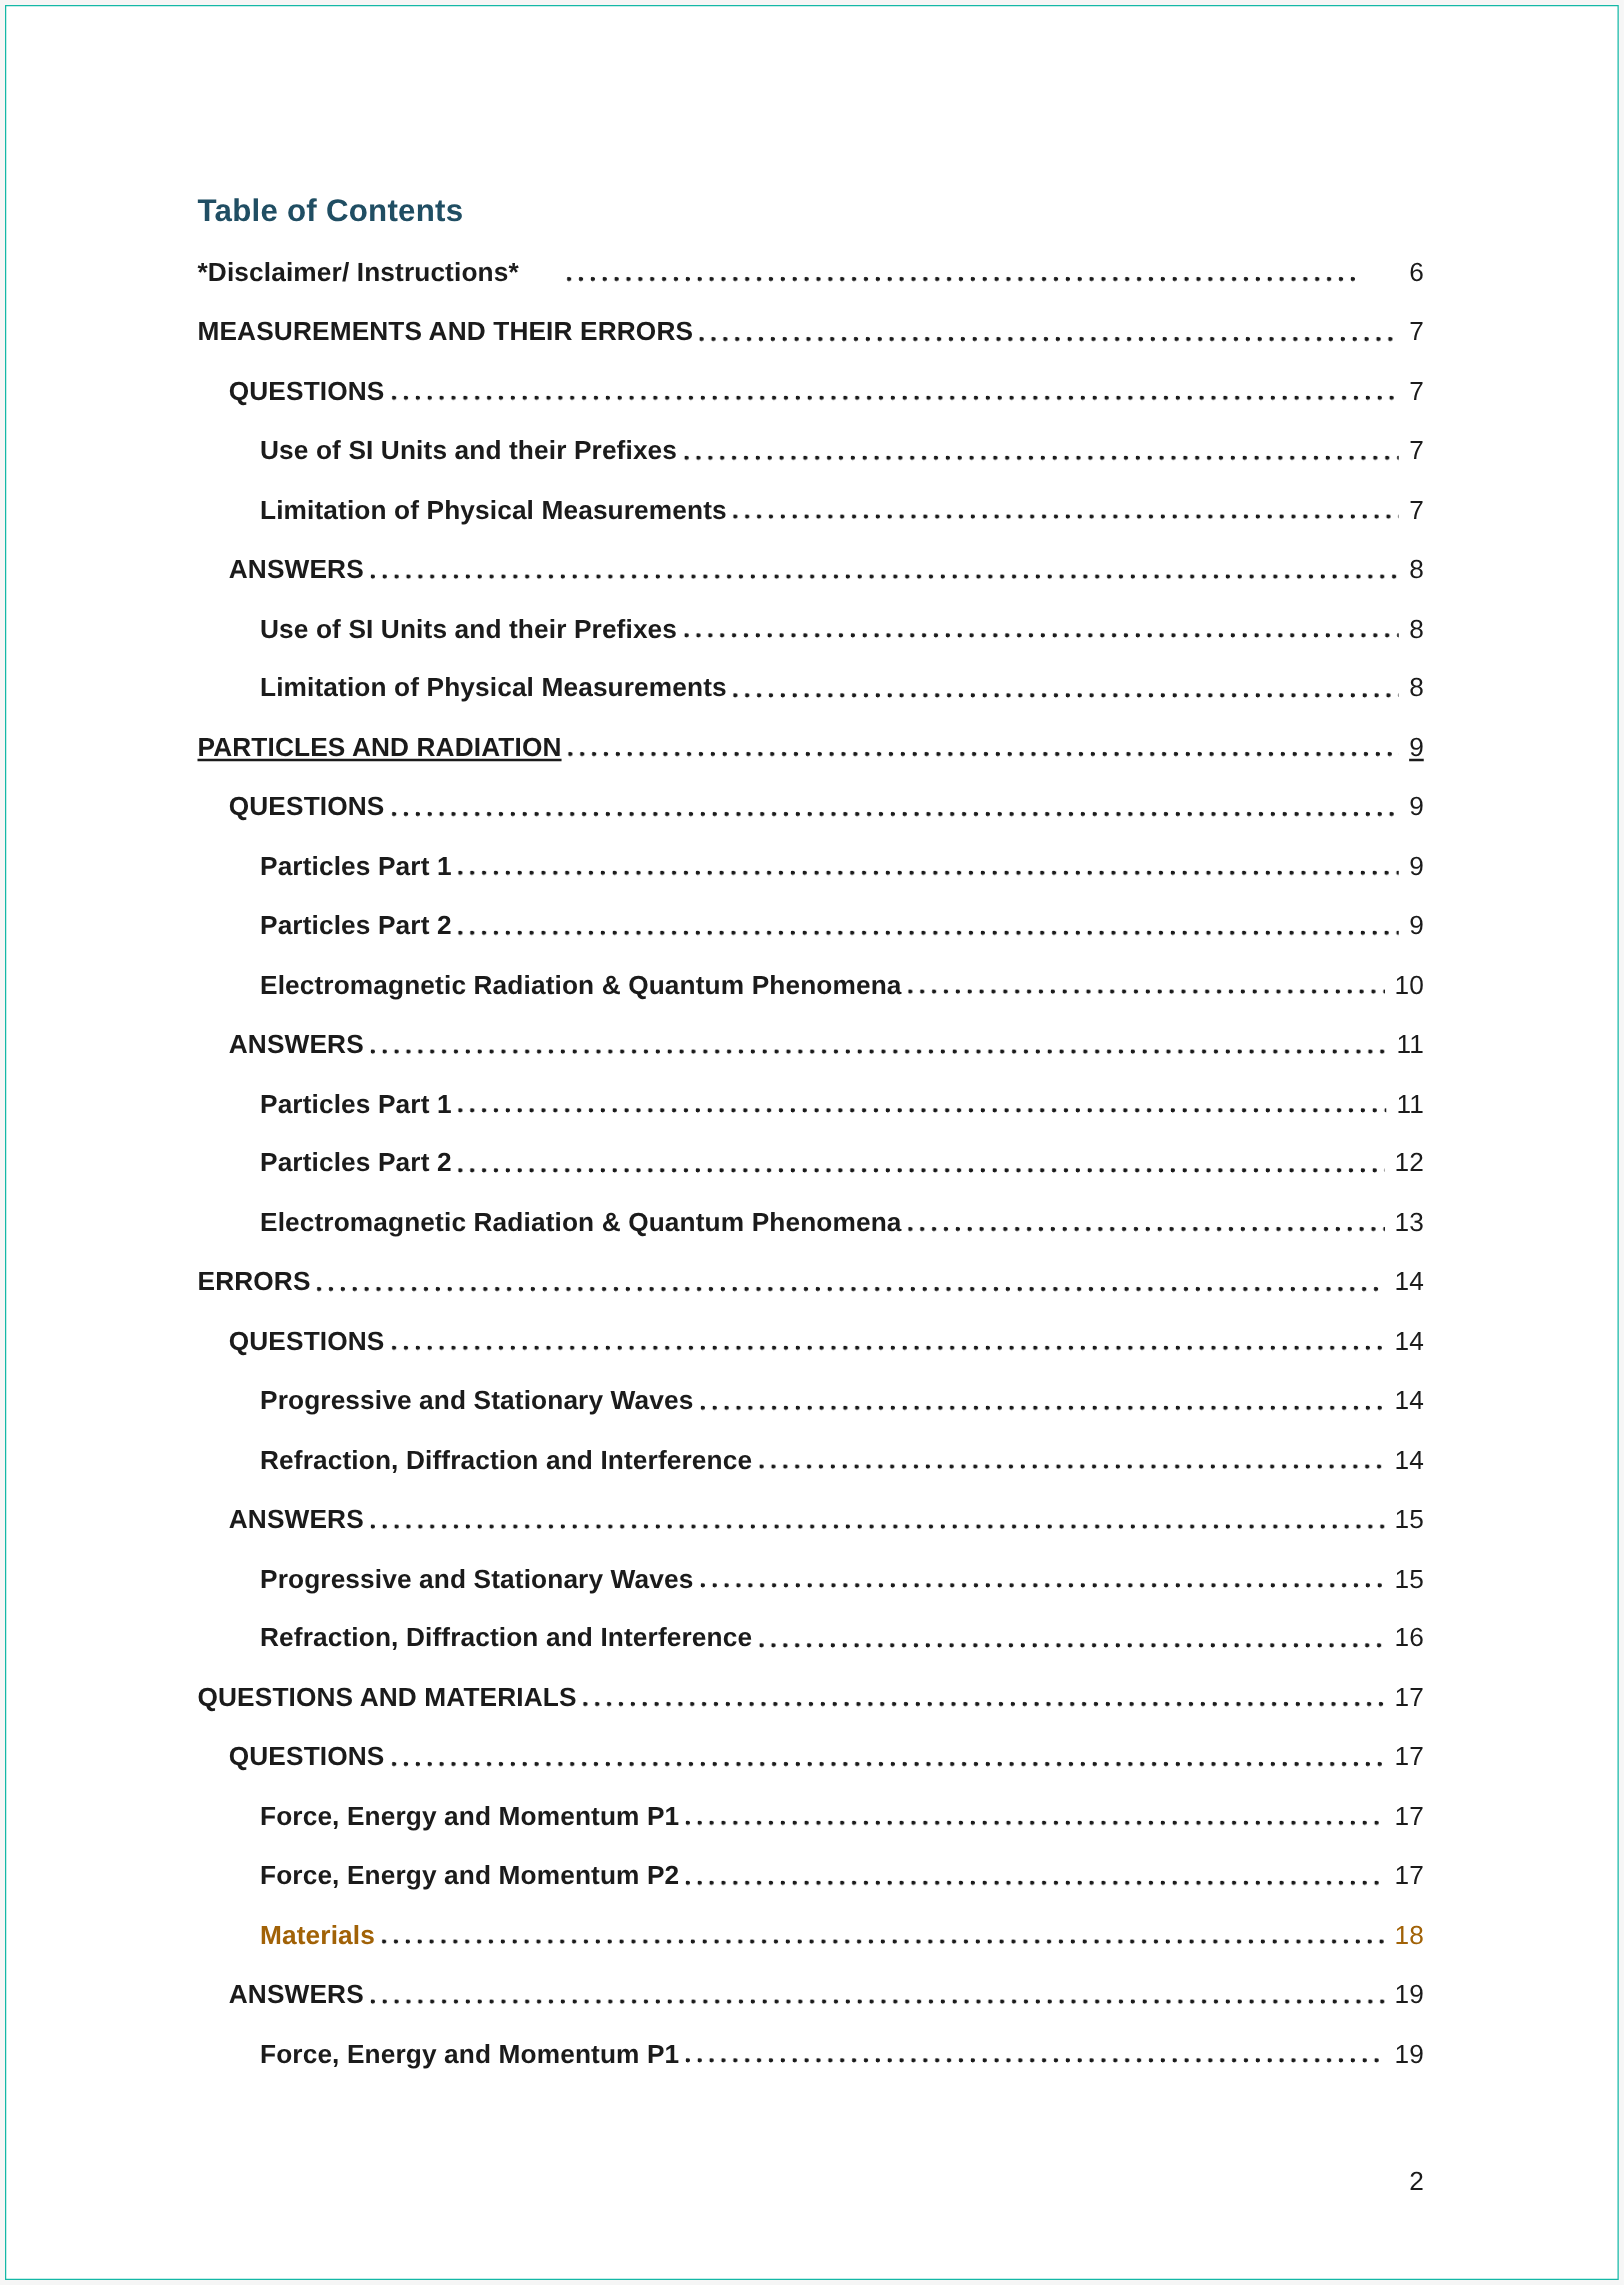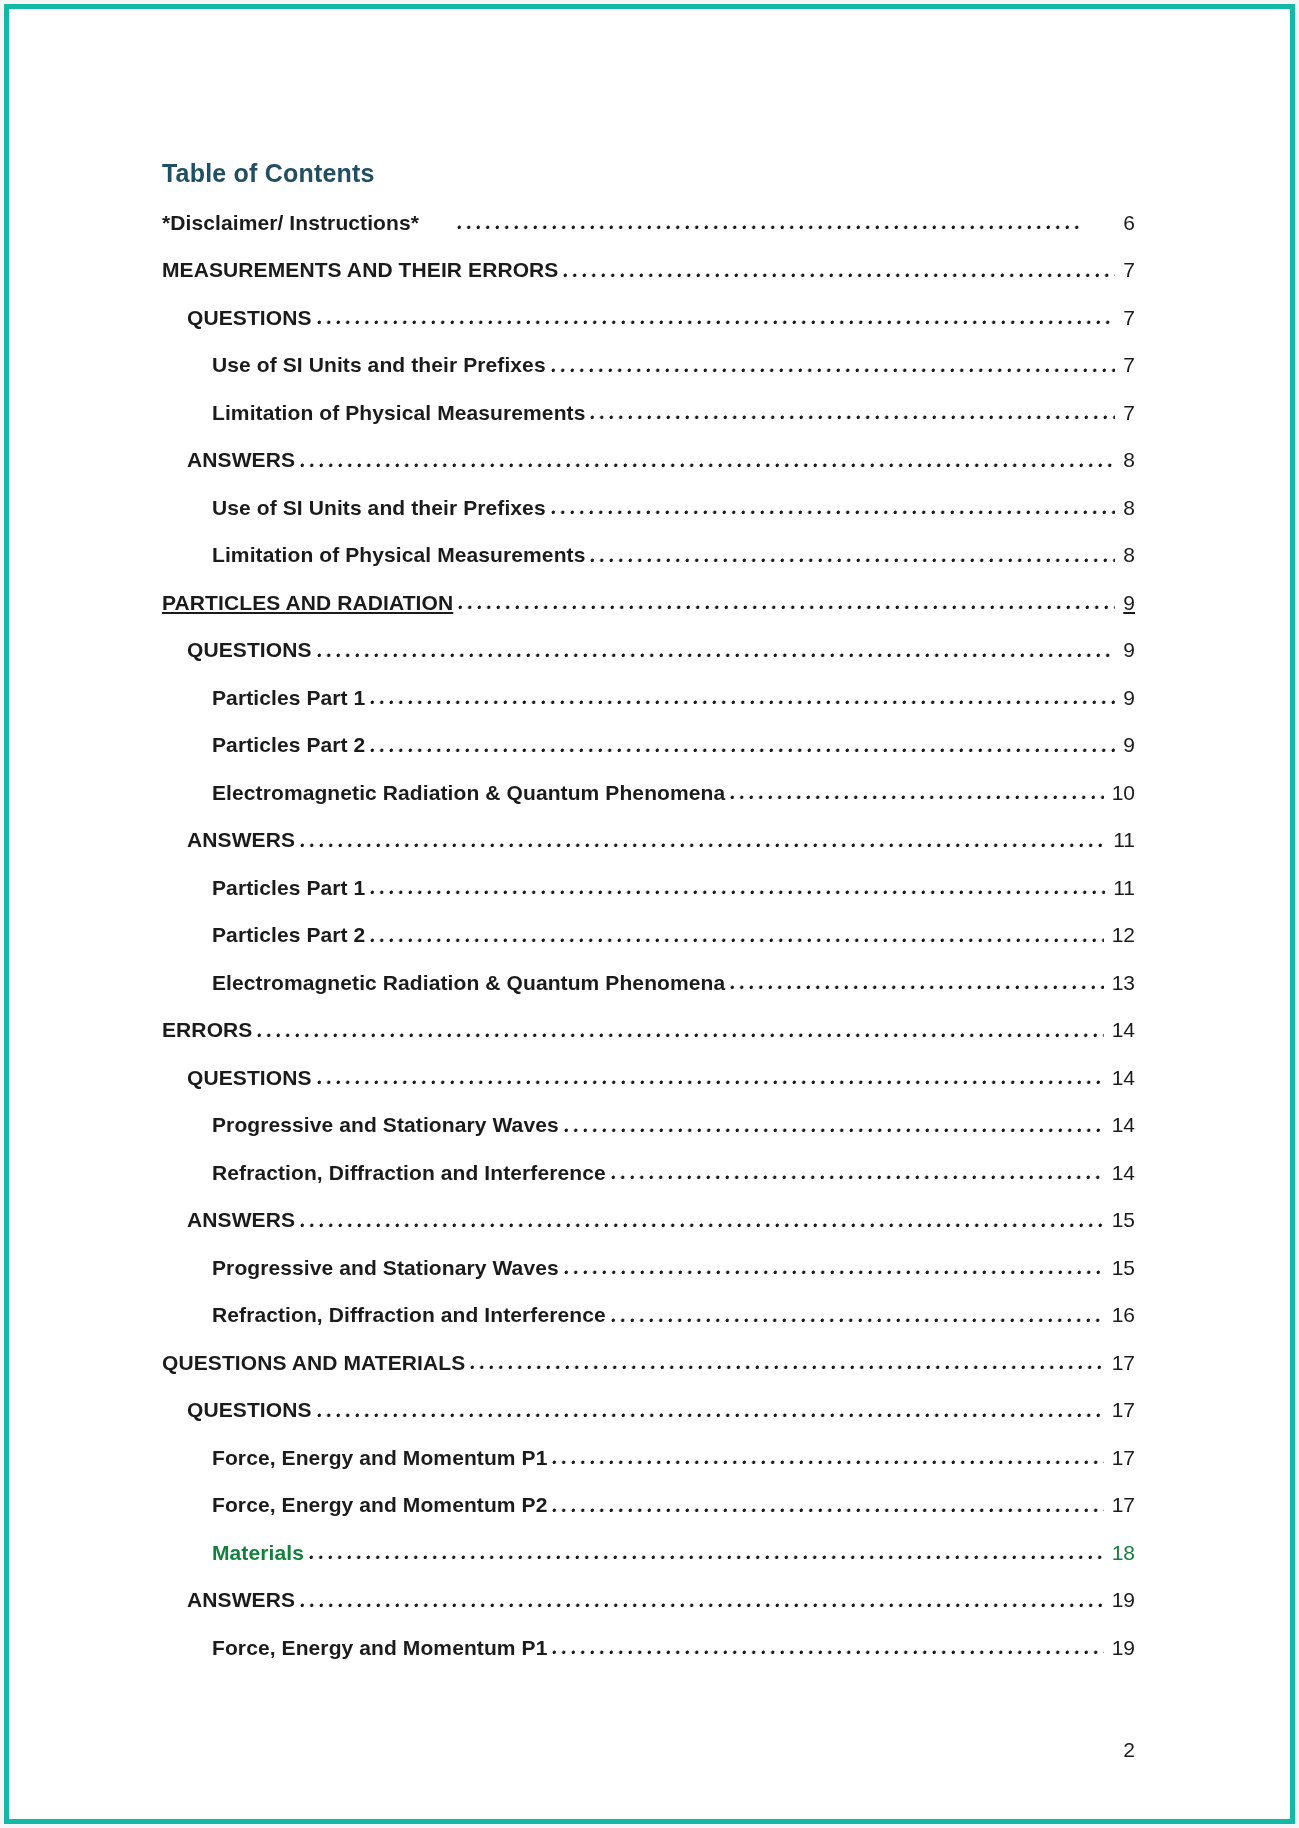--- a/index.html
+++ b/index.html
@@ -11,21 +11,21 @@
     font-family: "Liberation Sans", "DejaVu Sans", sans-serif;
     overflow: hidden;
   }
   .page {
     position: absolute;
     left: 4px;
     top: 4px;
     right: 4px;
     bottom: 4px;
     background: #ffffff;
-    border: 5px solid #14b8a6;
+    border: 1px solid #14b8a6;
   }
   .toc-title {
     position: absolute;
     left: 153px;
     top: 151px;
     font-size: 25px;
     font-weight: 700;
     line-height: 1.1;
     letter-spacing: 0.2px;
     color: #204e63;
@@ -244,21 +244,21 @@
     <span class="toc-leader"></span>
     <span class="toc-page">17</span>
   </div>
 
   <div class="toc-row level-3" style="color: rgb(27, 27, 27);">
     <span class="toc-label">Force, Energy and Momentum P2</span>
     <span class="toc-leader"></span>
     <span class="toc-page">17</span>
   </div>
 
-  <div class="toc-row level-3" style="color: #15803d; text-align: right;">
+  <div class="toc-row level-3" style="color: #a16207; text-align: right;">
     <span class="toc-label">Materials</span>
     <span class="toc-leader"></span>
     <span class="toc-page">18</span>
   </div>
 
   <div class="toc-row level-2" style="color: rgb(27, 27, 27);">
     <span class="toc-label">ANSWERS</span>
     <span class="toc-leader"></span>
     <span class="toc-page">19</span>
   </div>

